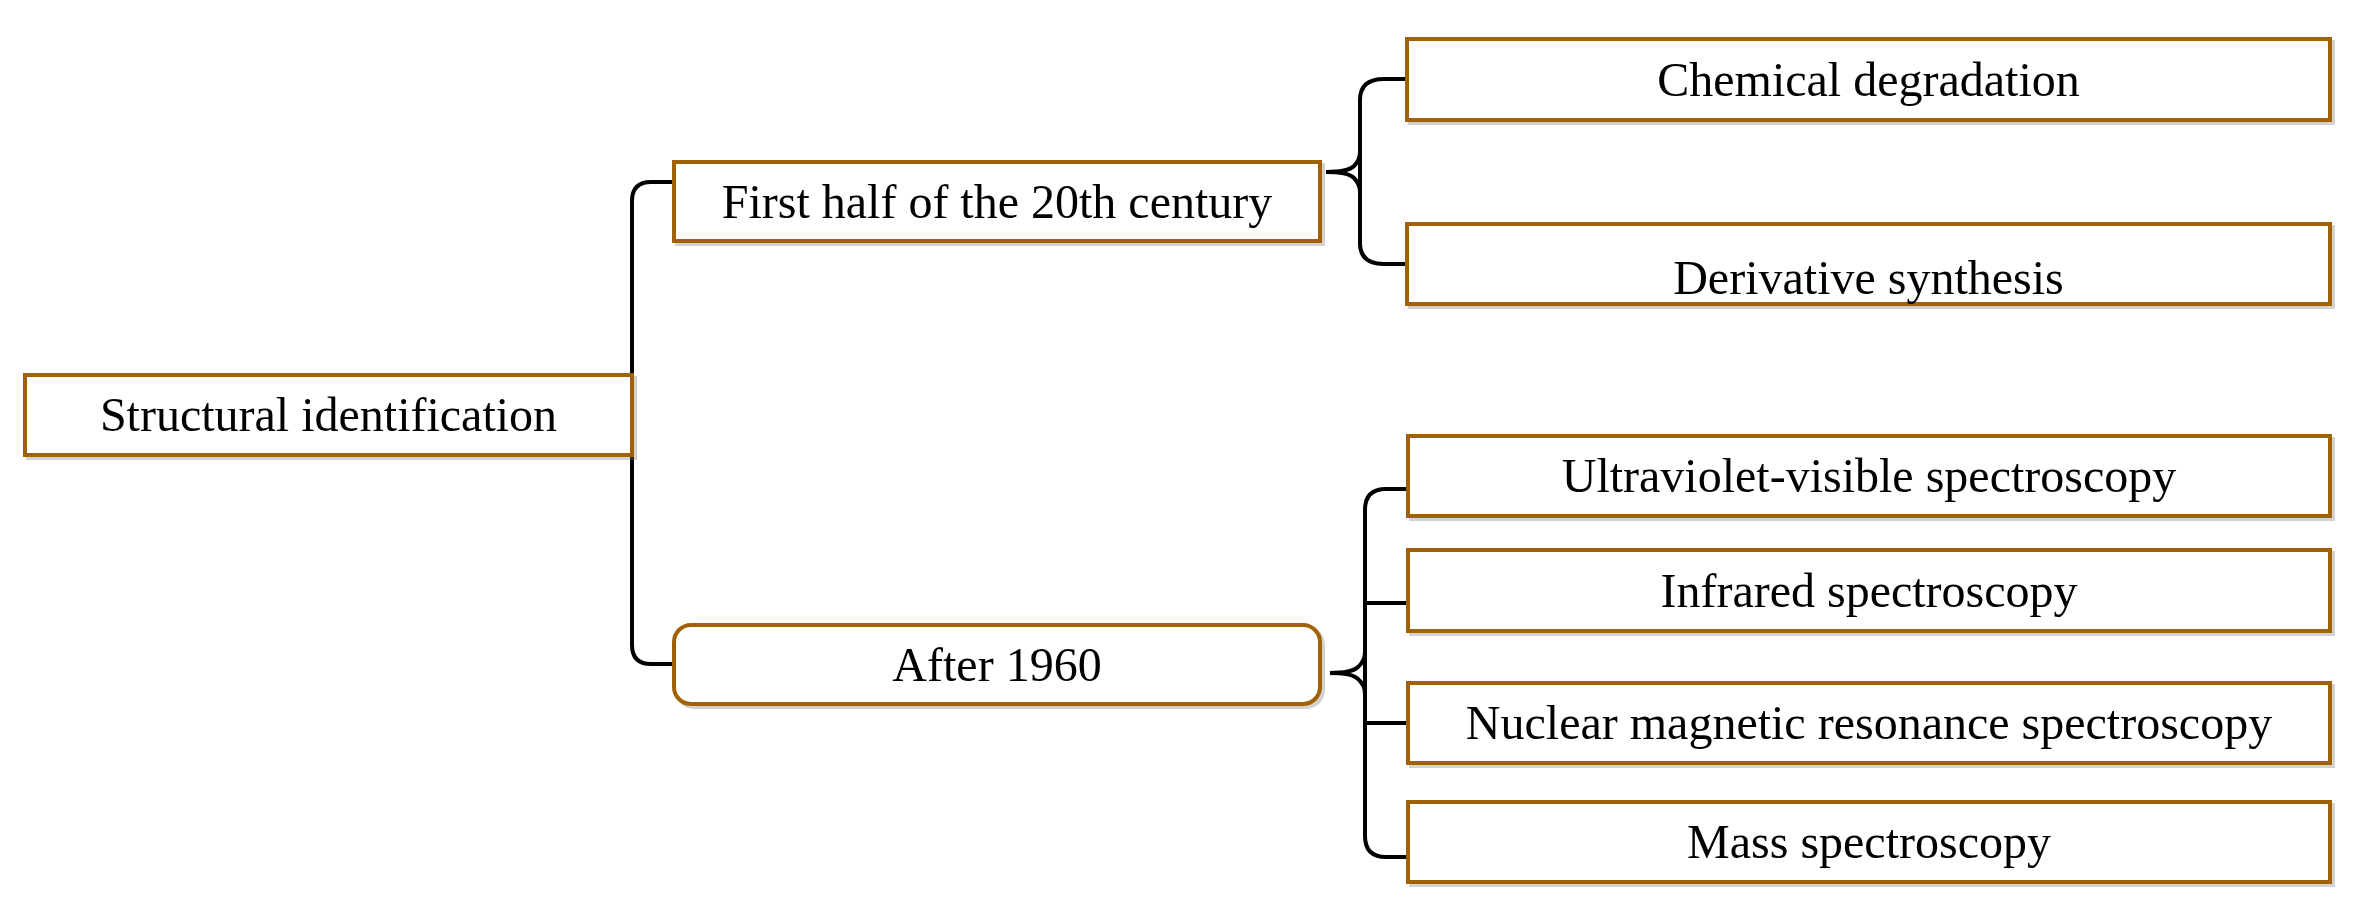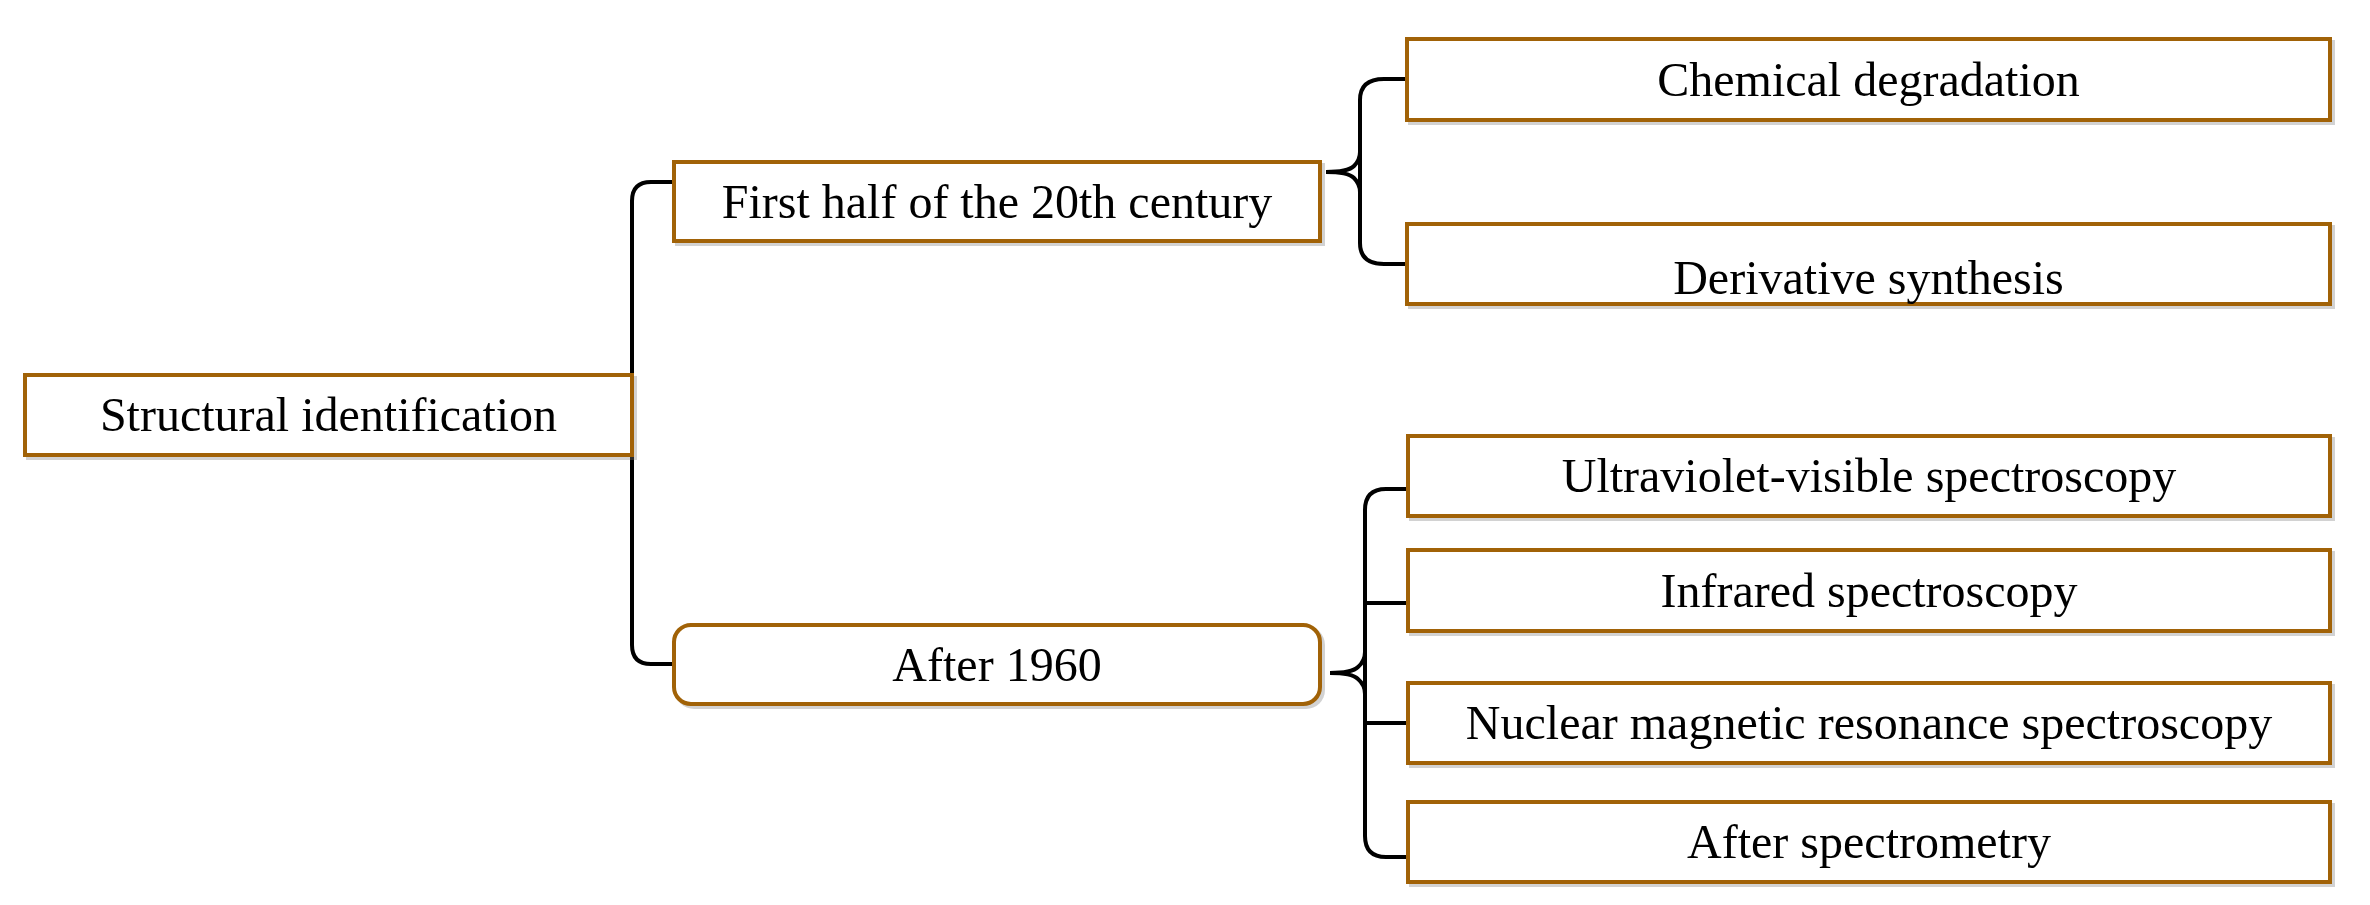--- a/index.html
+++ b/index.html
@@ -106,16 +106,16 @@
 
   <div class="node n-infrared">
     <span>Infrared spectroscopy</span>
   </div>
 
   <div class="node n-nuclear">
     <span>Nuclear magnetic resonance spectroscopy</span>
   </div>
 
   <div class="node n-mass">
-    <span>After spectrometry</span>
+    <span>Mass spectroscopy</span>
   </div>
 
 </div>
 
 </body></html>

